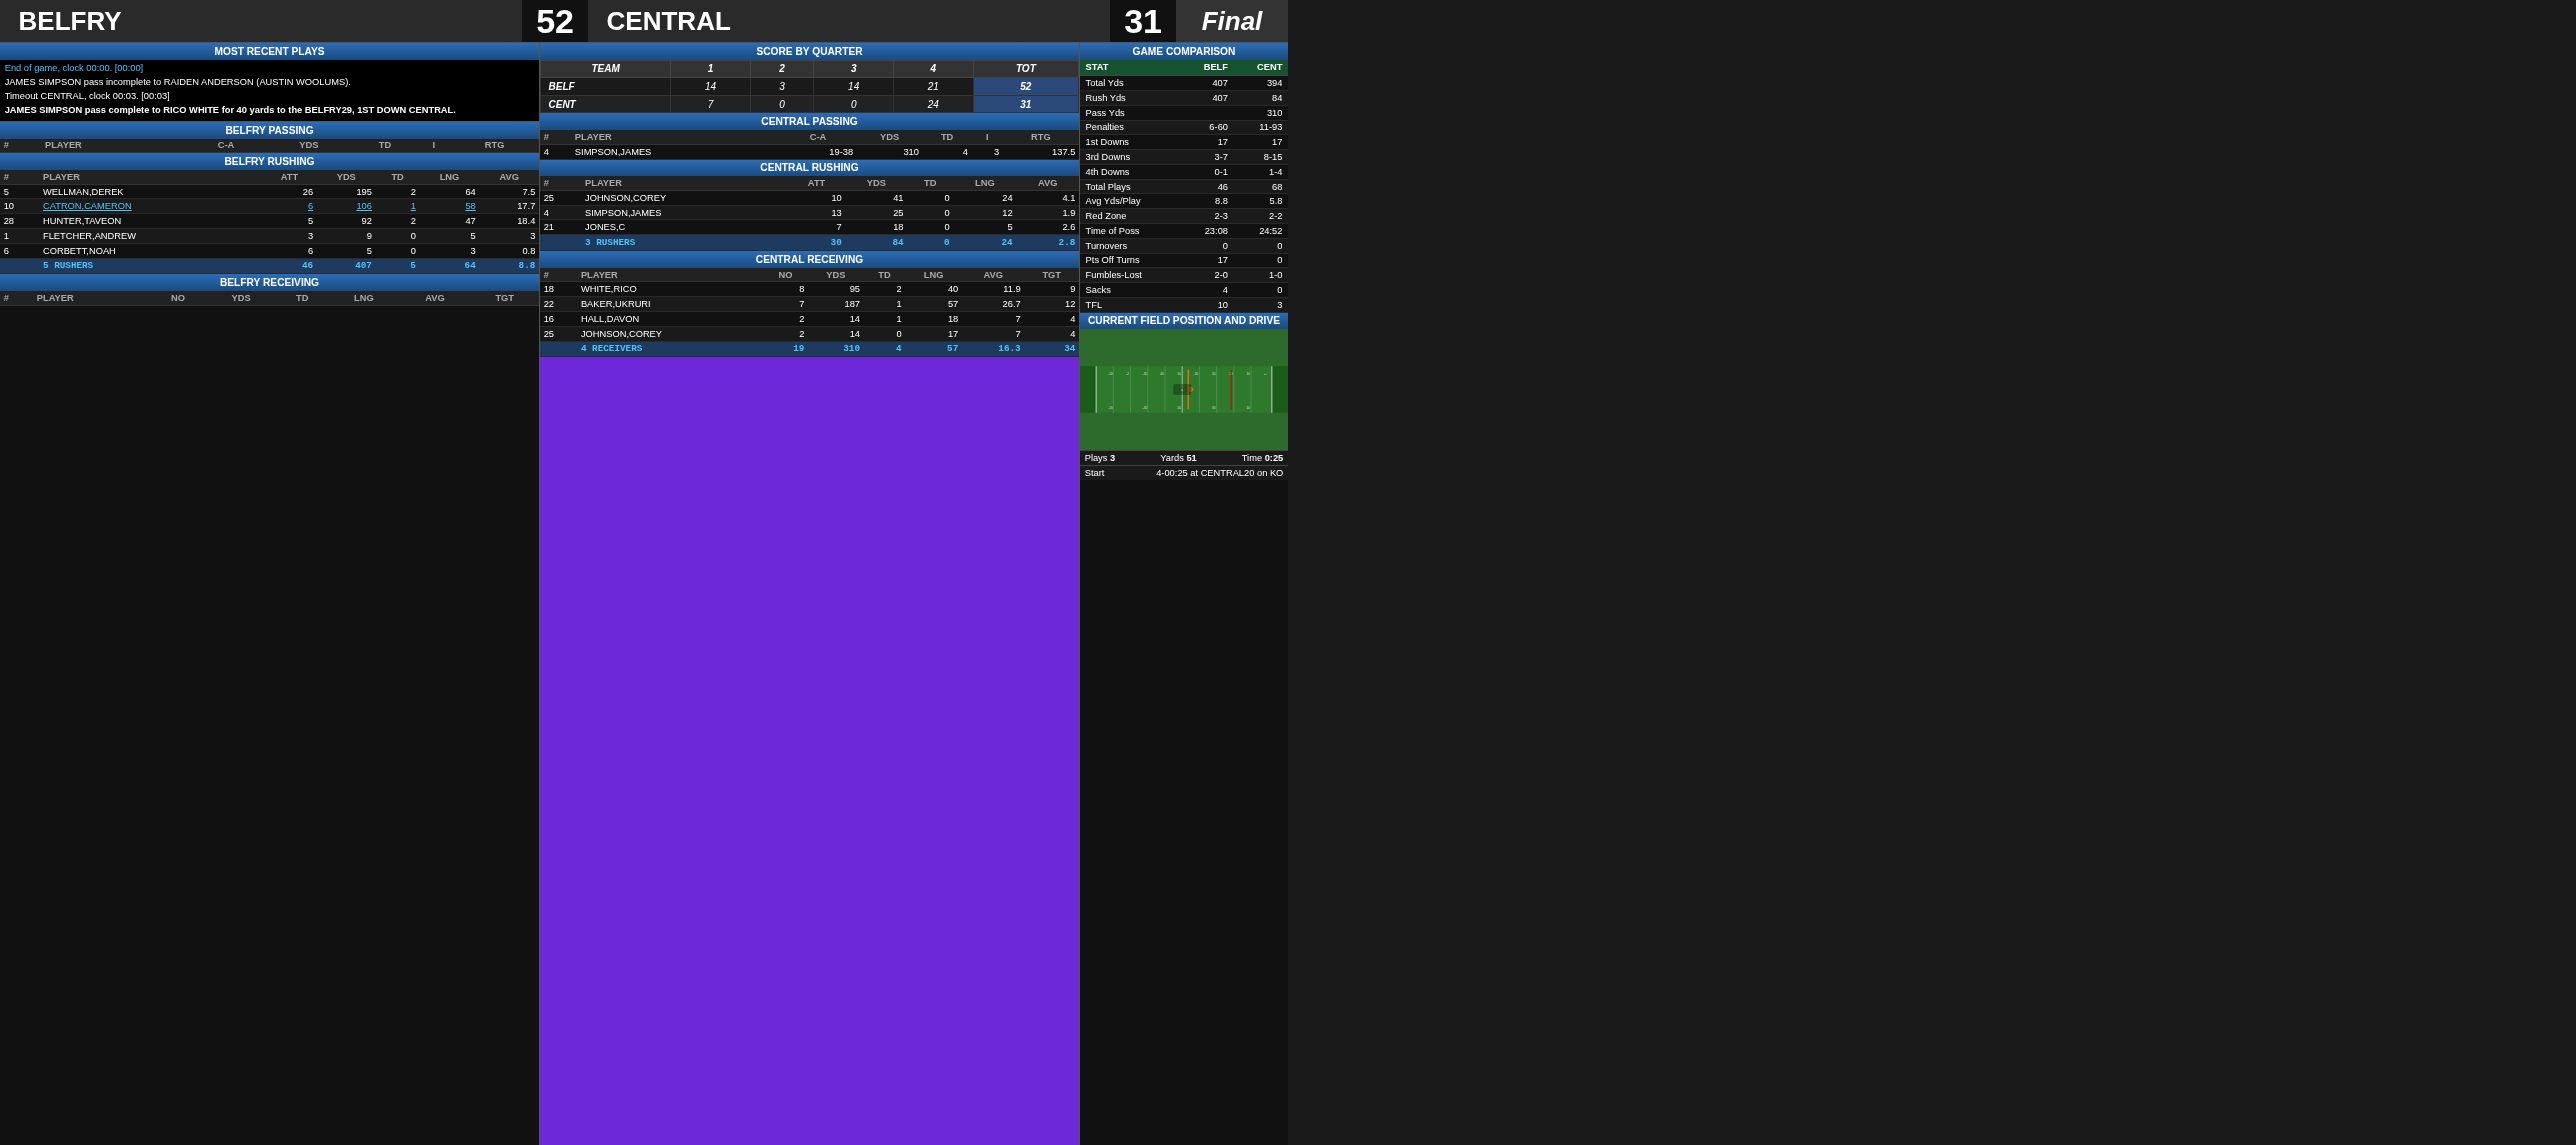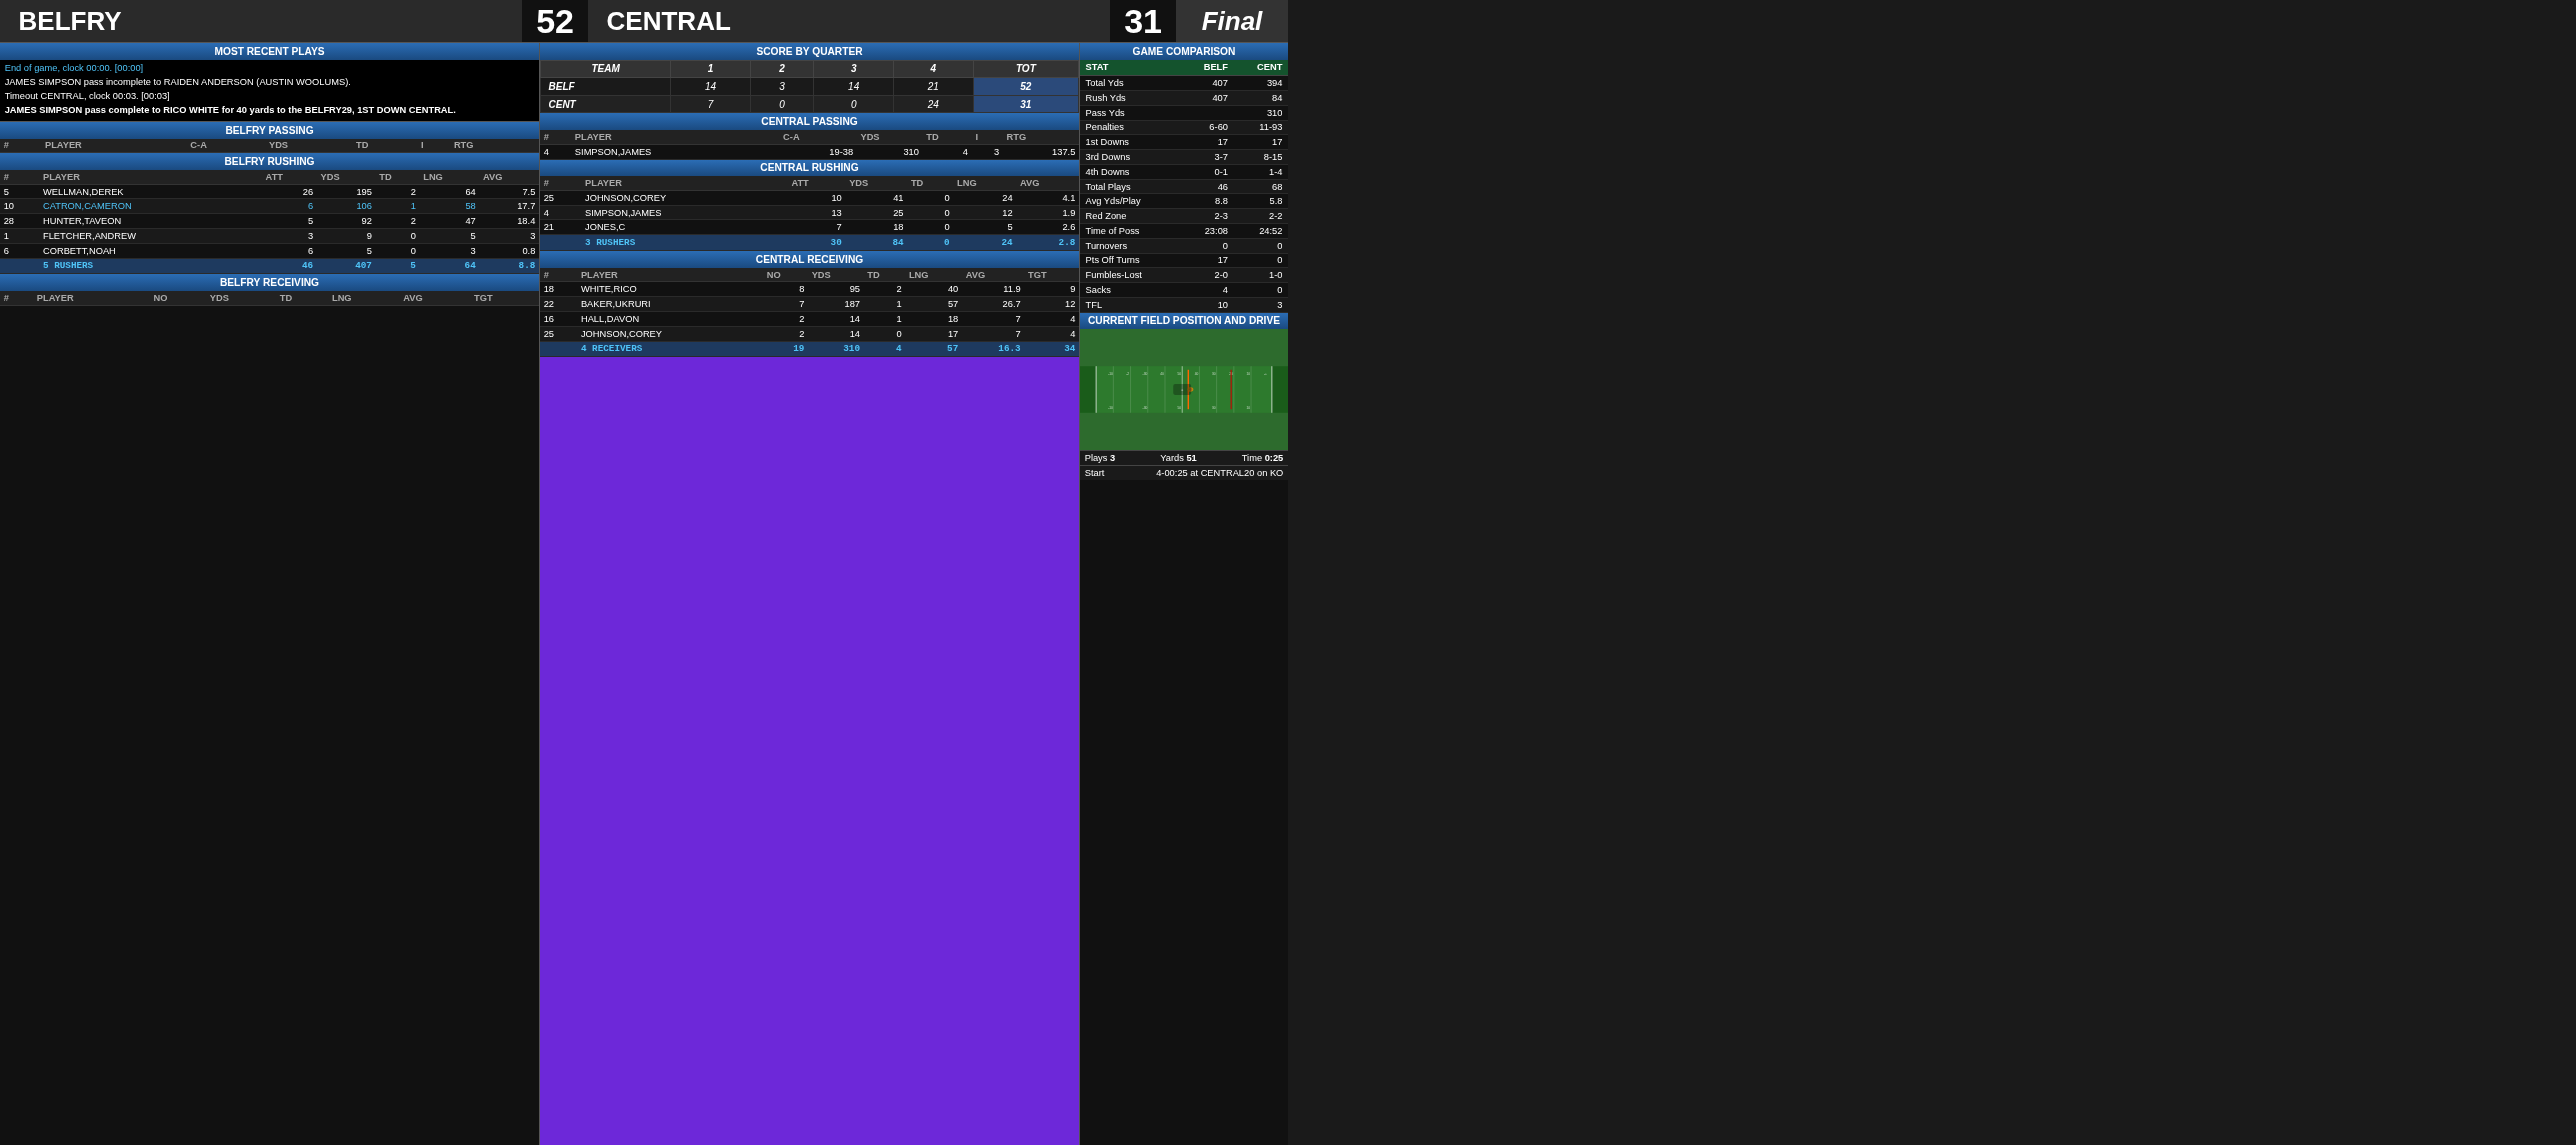--- a/index.html
+++ b/index.html
@@ -135,21 +135,21 @@
     }
     .stat-table th {
       background: #222;
       color: #aaa;
       padding: 1.9px 3.7px;
       text-align: left;
       font-weight: bold;
       border-bottom: 0.9px solid #333;
     }
     .stat-table th.num {
-      text-align: left;
+      text-align: center;
     }
     .stat-table td {
       padding: 1.9px 3.7px;
       color: #fff;
       border-bottom: 0.9px solid #2a2a2a;
     }
     .stat-table td.num {
       text-align: right;
     }
     .stat-table tr:nth-child(even) {
@@ -158,20 +158,21 @@
     .stat-table tr:nth-child(odd) {
       background: #111;
     }
     .totals-row td {
       background: #1e3a5f !important;
       color: #4fc3f7 !important;
       font-weight: bold;
       font-family: Liberation Mono, monospace;
     }
     .underline-link {
+      text-decoration: underline;
       color: #4fc3f7;
       text-align: right;
     }
 
     
     .score-table {
       width: 100%;
       border-collapse: collapse;
       font-size: 10px;
       font-style: italic;

